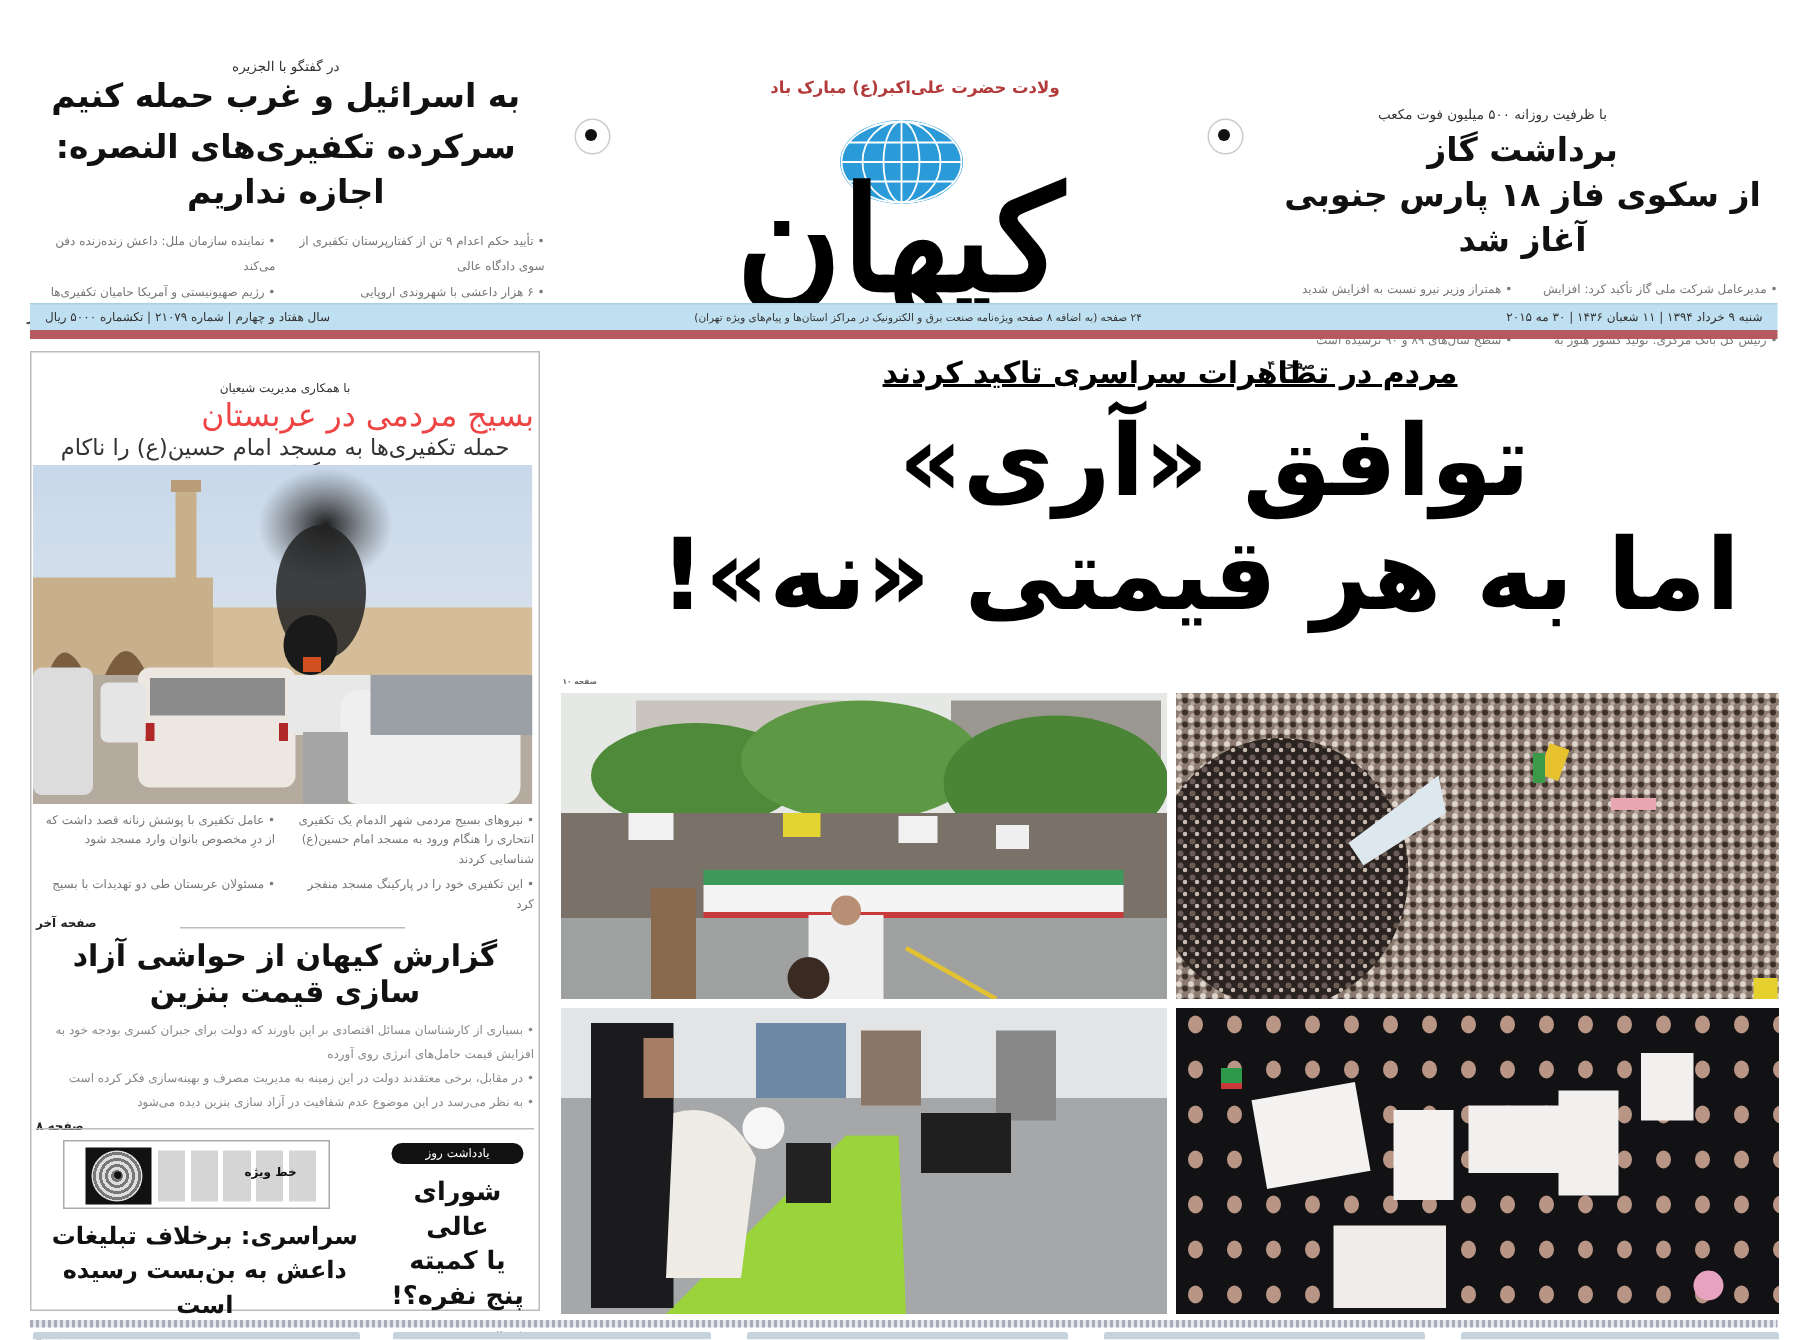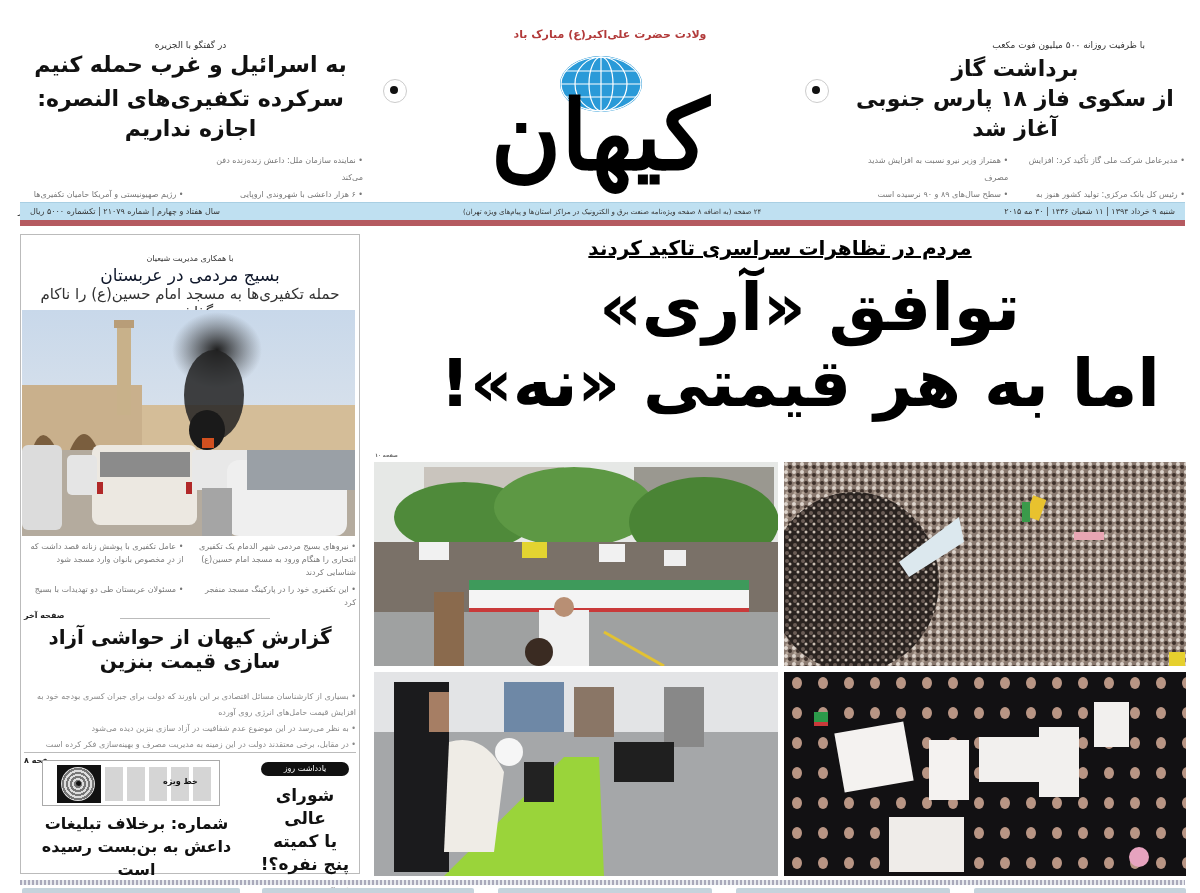--- a/index.html
+++ b/index.html
@@ -25,21 +25,21 @@
   .globe { width: 82px; height: 56px; border-radius: 50%; background: #2a9ad8; overflow: hidden; }
   .globe svg { width: 100%; height: 100%; }
 
   
   .datebar { left: 20px; top: 202px; width: 1165px; height: 18px; background: #bfe0f1; border-top: 1px solid #a9cfe3; font-size: 8px; color: #333; display: flex; align-items: center; justify-content: space-between; padding: 0 10px; }
   .redbar { left: 20px; top: 220px; width: 1165px; height: 6px; background: #b55a60; }
 
   
   .left-box { left: 20px; top: 234px; width: 340px; height: 640px; border: 1px solid #bbb; }
   .lbox-kicker { font-size: 8px; text-align: center; color: #333; }
-  .lbox-title1 { font-size: 17px; text-align: center; color: #0f172a; }
+  .lbox-title1 { font-size: 21px; color: #ef4444; }
   .lbox-title2 { font-size: 15px; text-align: center; color: #333; }
   .photo { overflow: hidden; position: absolute; }
 
   .rule { height: 1px; background: #bbb; }
   .report-head { font-size: 20px; font-weight: 900; text-align: center; letter-spacing: -0.5px; }
   .report-body { font-size: 8px; color: #888; line-height: 16px; }
 
   .badge { background: #111; color: #fff; border-radius: 8px; font-size: 8px; text-align: center; height: 14px; line-height: 14px; }
   .small-head { font-weight: 900; font-size: 17px; line-height: 23px; text-align: center; }
   .ad-box { border: 1px solid #aaa; background: #fff; }
@@ -56,53 +56,54 @@
 <body>
 
 <div class="abs" style="left:0;top:0;width:1048px;height:200px;">
 
   <div class="abs" dir="rtl" style="left:18px;top:40px;width:345px;">
     <div class="kicker-small">در گفتگو با الجزیره</div>
     <div class="side-head">به اسرائیل و غرب حمله کنیم</div>
     <div class="side-head" style="margin-top:4px;">سرکرده تکفیری‌های النصره: اجازه نداریم</div>
     <div class="bullets" style="margin-top:8px;">
       <div class="bullet-row">
+        <span class="bullet-col">• تأیید حکم اعدام ۹ تن از کفتارپرستان تکفیری از سوی دادگاه عالی</span>
         <span class="bullet-col">• نماینده سازمان ملل: داعش زنده‌زنده دفن می‌کند</span>
       </div>
       <div class="bullet-row">
         <span class="bullet-col">• ۶ هزار داعشی با شهروندی اروپایی</span>
         <span class="bullet-col">• رژیم صهیونیستی و آمریکا حامیان تکفیری‌ها</span>
       </div>
       <div style="text-align:left;"><span class="page-ref">صفحه آخر</span></div>
     </div>
   </div>
 
   <div class="abs reg-mark" style="left:380px;top:76px;"></div>
   <div class="abs reg-mark" style="left:802px;top:76px;"></div>
 
-  <div class="abs" style="left:430px;top:18px;width:340px;height:160px;text-decoration:underline;">
+  <div class="abs" style="left:430px;top:42px;width:340px;height:160px;text-decoration:underline;">
     <div class="greeting" dir="rtl" style="position:absolute;left:60px;top:10px;width:240px;">ولادت حضرت علی‌اکبر(ع) مبارک باد</div>
     <div class="abs globe" style="left:130px;top:38px;">
       <svg viewBox="0 0 82 56">
         <g stroke="#ffffff" stroke-width="1.2" fill="none">
           <ellipse cx="41" cy="28" rx="40" ry="27"></ellipse>
           <ellipse cx="41" cy="28" rx="26" ry="27"></ellipse>
           <ellipse cx="41" cy="28" rx="12" ry="27"></ellipse>
           <line x1="41" y1="1" x2="41" y2="55"></line>
           <line x1="1" y1="28" x2="81" y2="28"></line>
           <line x1="6" y1="15" x2="76" y2="15"></line>
           <line x1="6" y1="41" x2="76" y2="41"></line>
         </g>
       </svg>
     </div>
     <div class="logo-text" dir="rtl" style="position:absolute;left:0;top:70px;width:340px;">کیهان</div>
   </div>
 
   <div class="abs" dir="rtl" style="left:845px;top:40px;width:340px;">
-    <div class="kicker-small" style="text-align:right;padding-right:40px;">با ظرفیت روزانه ۵۰۰ میلیون فوت مکعب</div>
+    <div class="kicker-small" style="padding-right:40px;margin-top:32px;">با ظرفیت روزانه ۵۰۰ میلیون فوت مکعب</div>
     <div class="side-head" style="margin-top:4px;">برداشت گاز</div>
     <div class="side-head">از سکوی فاز ۱۸ پارس جنوبی آغاز شد</div>
     <div class="bullets" style="margin-top:8px;">
       <div class="bullet-row">
         <span class="bullet-col">• مدیرعامل شرکت ملی گاز تأکید کرد: افزایش</span>
         <span class="bullet-col">• همتراز وزیر نیرو نسبت به افزایش شدید مصرف</span>
       </div>
       <div class="bullet-row">
         <span class="bullet-col">• رئیس کل بانک مرکزی: تولید کشور هنوز به</span>
         <span class="bullet-col">• سطح سال‌های ۸۹ و ۹۰ نرسیده است</span>
@@ -173,24 +174,24 @@
     <span class="bullet-col">• این تکفیری خود را در پارکینگ مسجد منفجر کرد</span>
     <span class="bullet-col">• مسئولان عربستان طی دو تهدیدات با بسیج</span>
   </div>
   <div style="text-align:left;"><span class="page-ref">صفحه آخر</span></div>
 </div>
 
 <div class="abs rule" style="left:120px;top:618px;width:150px;"></div>
 
 <div class="abs" dir="rtl" style="left:24px;top:625px;width:332px;">
   <div class="report-head">گزارش کیهان از حواشی آزاد سازی قیمت بنزین</div>
-  <div class="report-body" style="margin-top:16px;">
+  <div class="report-body" style="margin-top:6px;">
     <div>• بسیاری از کارشناسان مسائل اقتصادی بر این باورند که دولت برای جبران کسری بودجه خود به افزایش قیمت حامل‌های انرژی روی آورده</div>
+    <div>• در مقابل، برخی معتقدند دولت در این زمینه به مدیریت مصرف و بهینه‌سازی فکر کرده است</div>
     <div>• به نظر می‌رسد در این موضوع عدم شفافیت در آزاد سازی بنزین دیده می‌شود</div>
-    <div>• در مقابل، برخی معتقدند دولت در این زمینه به مدیریت مصرف و بهینه‌سازی فکر کرده است</div>
     <div style="text-align:left;"><span class="page-ref">صفحه ۸</span></div>
   </div>
 </div>
 
 <div class="abs rule" style="left:24px;top:752px;width:332px;"></div>
 
 <div class="abs" dir="rtl" style="left:255px;top:762px;width:100px;">
   <div class="badge" style="margin:0 6px;">یادداشت روز</div>
   <div class="small-head" style="margin-top:8px;">شورای عالی</div>
   <div class="small-head">یا کمیته</div>
@@ -201,21 +202,21 @@
 <div class="abs ad-box" style="left:42px;top:760px;width:178px;height:46px;">
   <div class="abs" style="left:14px;top:4px;width:44px;height:38px;background:#111;">
     <div style="position:absolute;left:4px;top:2px;width:34px;height:34px;border-radius:50%;background:repeating-radial-gradient(circle, #ddd 0 2px, #777 2px 4px);"></div>
     <div style="position:absolute;left:19px;top:16px;width:5px;height:5px;border-radius:50%;background:#111;"></div>
   </div>
   <div class="abs" style="left:62px;top:6px;width:108px;height:34px;background:repeating-linear-gradient(90deg,#d5d5d5 0 18px,#fff 18px 22px);"></div>
   <div class="abs" dir="rtl" style="left:120px;top:16px;font-size:8px;font-weight:bold;text-align:center;">خط ویژه</div>
 </div>
 
 <div class="abs" dir="rtl" style="left:24px;top:812px;width:225px;">
-  <div class="small-head" style="font-size:16px;">شماره: برخلاف تبلیغات</div>
+  <div class="small-head" style="font-size:16px;">سراسری: برخلاف تبلیغات</div>
   <div class="small-head" style="font-size:16px;">داعش به بن‌بست رسیده است</div>
   <div style="text-align:left;"><span class="page-ref" style="font-size:6px;color:#888;">صفحه ۲</span></div>
 </div>
 
 <div class="abs" dir="rtl" style="left:380px;top:236px;width:800px;">
   <div class="main-kicker">مردم در تظاهرات سراسری تاکید کردند</div>
   <div class="main-head" style="margin-top:10px;padding-right:160px;">توافق «آری»</div>
   <div class="main-head" style="padding-right:20px;">اما به هر قیمتی «نه»!</div>
 </div>
 <div class="abs page-ref" style="left:375px;top:452px;font-size:5px;color:#666;">صفحه ۱۰</div>

